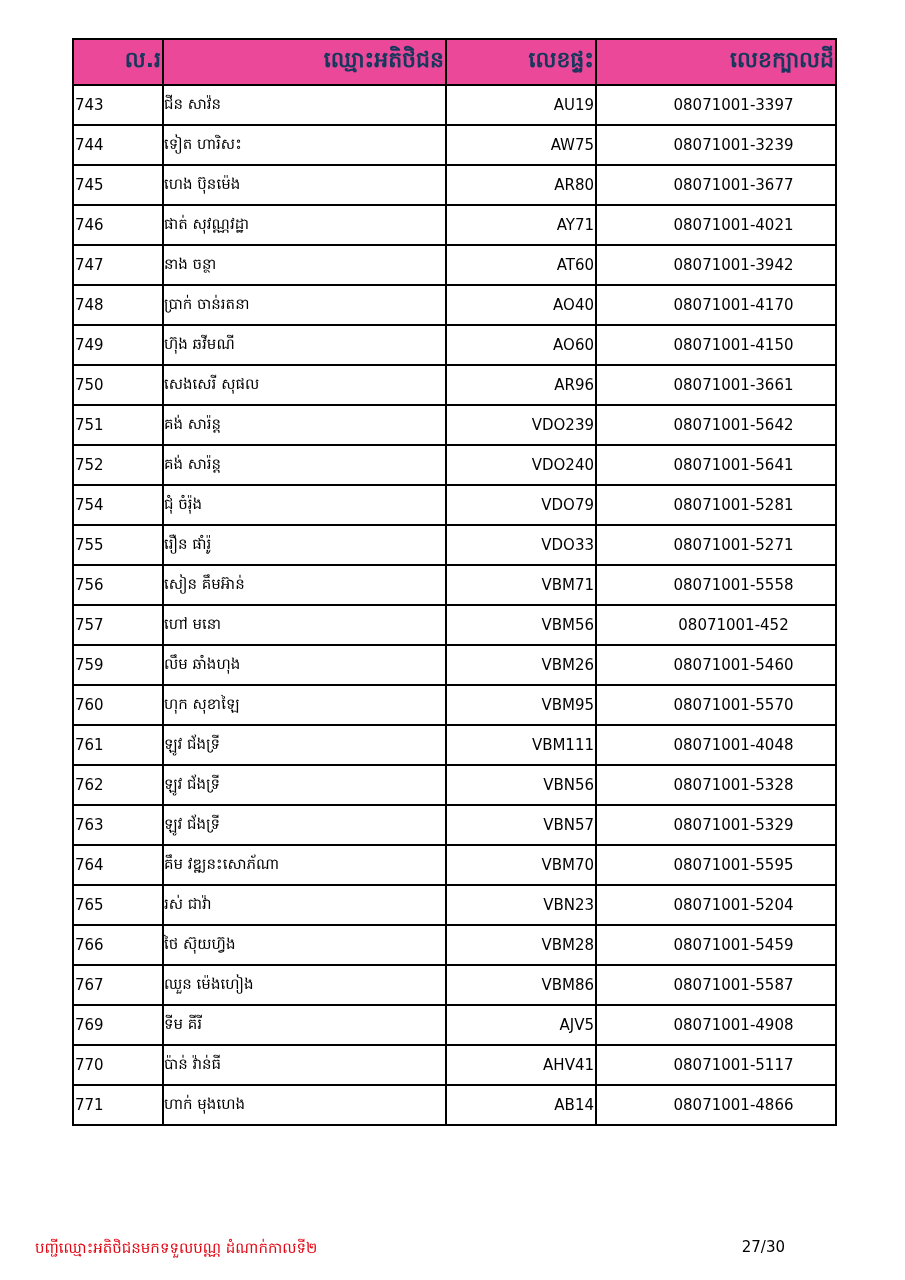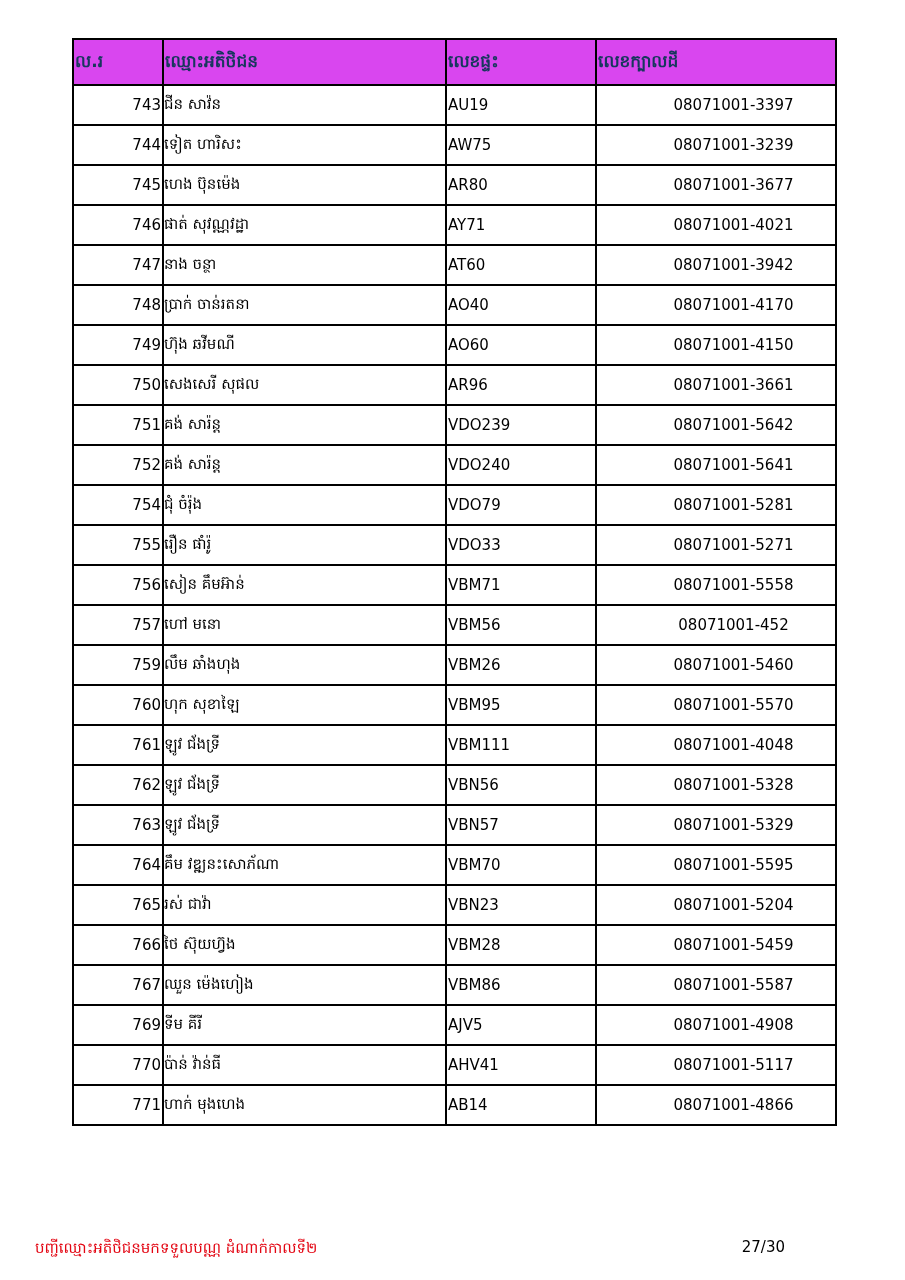--- a/index.html
+++ b/index.html
@@ -25,40 +25,40 @@
     border-collapse: collapse;
     table-layout: fixed;
   }
   table.customer-table th,
   table.customer-table td {
     border: 2px solid #000000;
     overflow: hidden;
     white-space: nowrap;
   }
   table.customer-table th {
-    background: #d946ef;
+    background: #ec4899;
     color: #17375d;
     font-weight: bold;
-    font-size: 17px;
+    font-size: 22px;
     height: 42px;
-    text-align: left;
+    text-align: right;
     vertical-align: middle;
   }
   table.customer-table td {
     font-size: 15px;
     height: 36px;
     vertical-align: middle;
   }
   col.c-no     { width: 90px;  }
   col.c-name   { width: 283px; }
   col.c-house  { width: 150px; }
   col.c-parcel { width: 240px; }
-  td.col-no     { text-align: right; }
+  td.col-no     { text-align: left; }
   td.col-name   { text-align: left; padding-left: 0; }
-  td.col-house  { text-align: left; }
+  td.col-house  { text-align: right; }
   td.col-parcel { text-align: center; padding-left: 36px; }
   tr.bold td { font-weight: normal; }
   .footer {
     position: absolute;
     left: 0;
     top: 1238px;
     width: 813px;
     height: 30px;
   }
   .footer-note {

